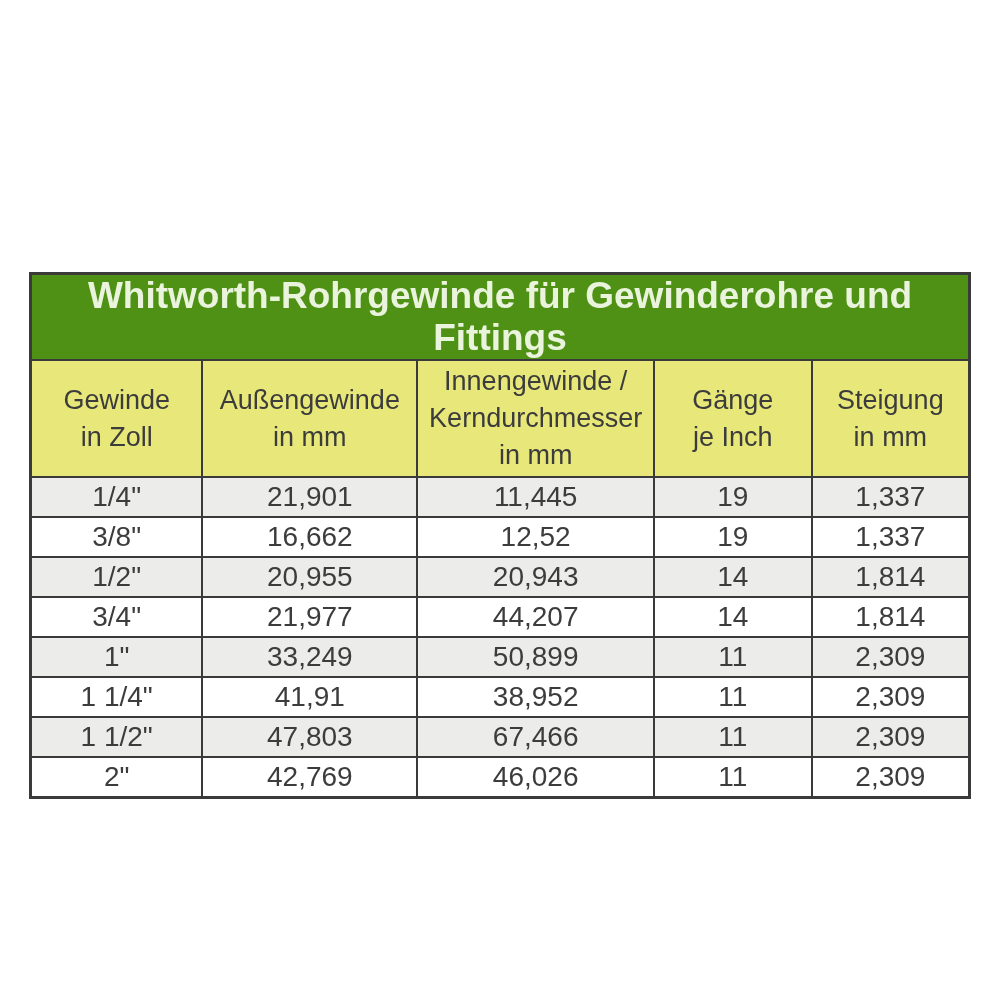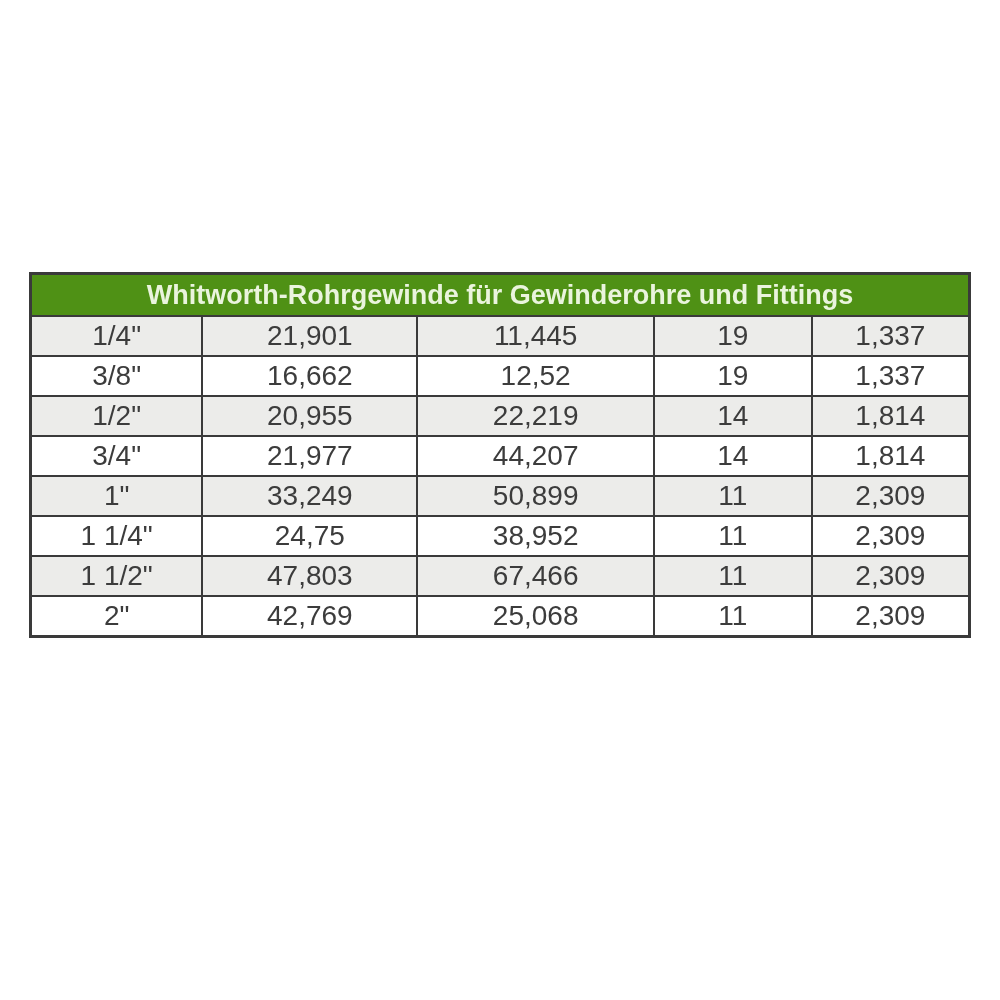--- a/index.html
+++ b/index.html
@@ -33,21 +33,21 @@
   table.spec th, table.spec td {
     border: 2px solid var(--border, #3a3a3a);
     text-align: center;
     vertical-align: middle;
     padding: 0;
     overflow: hidden;
   }
   tr.title-row th {
     background: var(--title-bg, #4f9115);
     color: var(--title-text, #eaf4dd);
-    font-size: 27px;
+    font-size: 37px;
     font-weight: bold;
     height: 40px;
     letter-spacing: 0px;
   }
   tr.header-row th {
     background: var(--header-bg, #e7e77a);
     color: var(--text, #3c3c3c);
     font-weight: normal;
     font-size: 27px;
     line-height: 37px;
@@ -73,74 +73,87 @@
         <col style="width:18.3%">
         <col style="width:22.9%">
         <col style="width:25.2%">
         <col style="width:16.8%">
         <col style="width:16.8%">
       </colgroup>
       <thead>
         <tr class="title-row">
           <th colspan="5">Whitworth-Rohrgewinde für Gewinderohre und Fittings</th>
         </tr>
+        <tr class="header-row">
+          <th>Gewinde
+in Zoll</th>
+          <th>Außengewinde
+in mm</th>
+          <th>Innengewinde /
+Kerndurchmesser
+in mm</th>
+          <th>Gänge
+je Inch</th>
+          <th>Steigung
+in mm</th>
+        </tr>
       </thead>
       <tbody>
           <tr>
             <td>1/4"</td>
             <td>21,901</td>
             <td>11,445</td>
             <td>19</td>
             <td>1,337</td>
           </tr>
           <tr>
             <td>3/8"</td>
             <td>16,662</td>
             <td>12,52</td>
             <td>19</td>
             <td>1,337</td>
           </tr>
           <tr>
             <td>1/2"</td>
             <td>20,955</td>
-            <td>22,219</td>
+            <td>20,943</td>
             <td>14</td>
             <td>1,814</td>
           </tr>
           <tr>
             <td>3/4"</td>
             <td>21,977</td>
             <td>44,207</td>
             <td>14</td>
             <td>1,814</td>
           </tr>
           <tr>
             <td>1"</td>
             <td>33,249</td>
             <td>50,899</td>
             <td>11</td>
             <td>2,309</td>
           </tr>
           <tr>
             <td>1 1/4"</td>
-            <td>24,75</td>
+            <td>41,91</td>
             <td>38,952</td>
             <td>11</td>
             <td>2,309</td>
           </tr>
           <tr>
             <td>1 1/2"</td>
             <td>47,803</td>
             <td>67,466</td>
             <td>11</td>
             <td>2,309</td>
           </tr>
           <tr>
             <td>2"</td>
             <td>42,769</td>
-            <td>25,068</td>
+            <td>46,026</td>
             <td>11</td>
             <td>2,309</td>
           </tr>
         </tbody>
     </table>
   </div>
 </div>
 
 </body></html>

